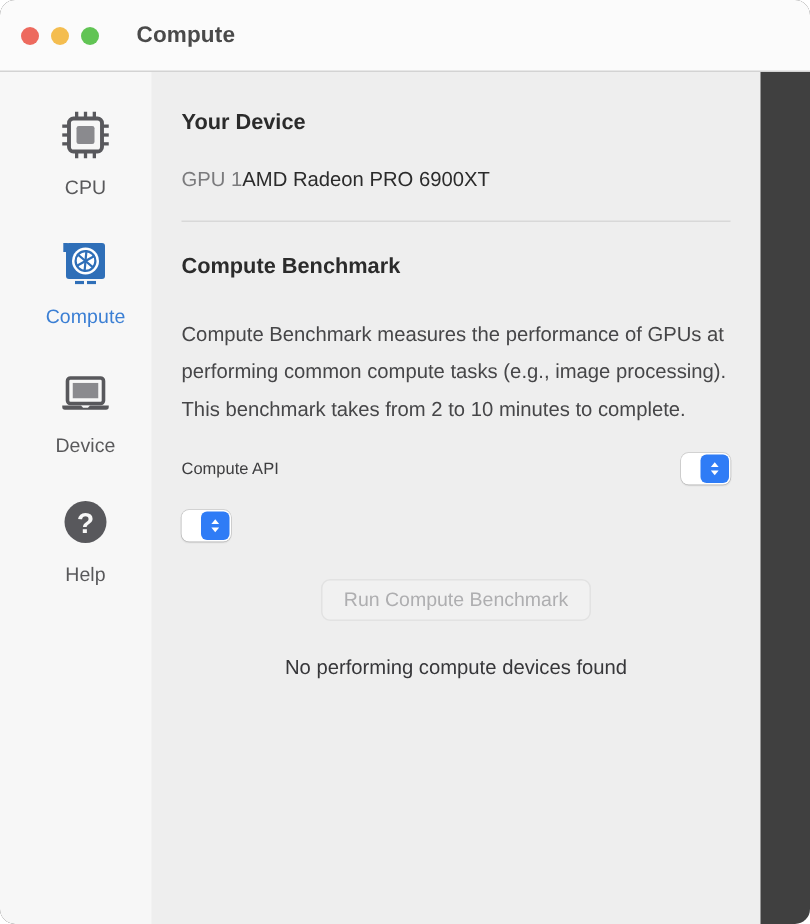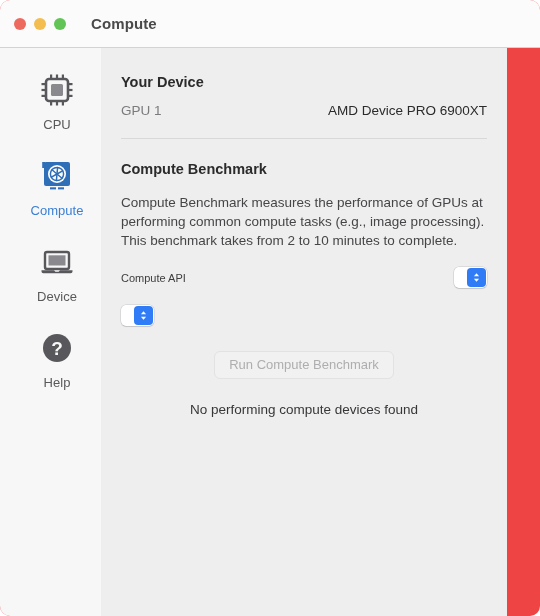--- a/index.html
+++ b/index.html
@@ -14,21 +14,21 @@
     -webkit-font-smoothing: antialiased;
     overflow: hidden;
   }
 
   .window {
     position: relative;
     width: 540px;
     height: 616px;
     border-radius: 10px;
     overflow: hidden;
-    background: #ef4444;
+    background: #404040;
     box-sizing: border-box;
   }
 
   
   .titlebar {
     position: absolute;
     top: 0; left: 0;
     width: 540px;
     height: 48px;
     background: #fbfbfb;
@@ -110,44 +110,43 @@
     padding: 0 20px;
   }
   .section-title {
     font-size: 14.5px;
     font-weight: bold;
     color: #2b2b2b;
     margin-top: 26px;
   }
   .kv-row {
     display: flex;
-    justify-content: space-between;
     align-items: baseline;
-    margin-top: 13px;
+    margin-top: 22px;
   }
   .kv-key {
     font-size: 13.5px;
     color: #7b7b7d;
   }
   .kv-val {
     font-size: 13.5px;
     color: #2b2b2b;
   }
   .divider {
     height: 1px;
     background: #d8d8d8;
     margin-top: 20px;
   }
   .section-title.second {
     margin-top: 22px;
   }
   .description {
-    margin-top: 16px;
+    margin-top: 24px;
     font-size: 13.5px;
-    line-height: 19px;
+    line-height: 25px;
     color: #464648;
     max-width: 382px;
   }
 
   .form-row {
     display: flex;
     justify-content: space-between;
     align-items: center;
     margin-top: 17px;
   }
@@ -289,21 +288,21 @@
     </div>
 
   </div>
 
   <div class="content">
 
     <div class="section-title">Your Device</div>
 
     <div class="kv-row">
       <span class="kv-key">GPU 1</span>
-      <span class="kv-val">AMD Device PRO 6900XT</span>
+      <span class="kv-val">AMD Radeon PRO 6900XT</span>
     </div>
 
     <div class="divider"></div>
 
     <div class="section-title second">Compute Benchmark</div>
 
     <div class="description">Compute Benchmark measures the performance of GPUs at performing common compute tasks (e.g., image processing). This benchmark takes from 2 to 10 minutes to complete.</div>
 
     <div class="form-row">
       <span class="form-label">Compute API</span>

